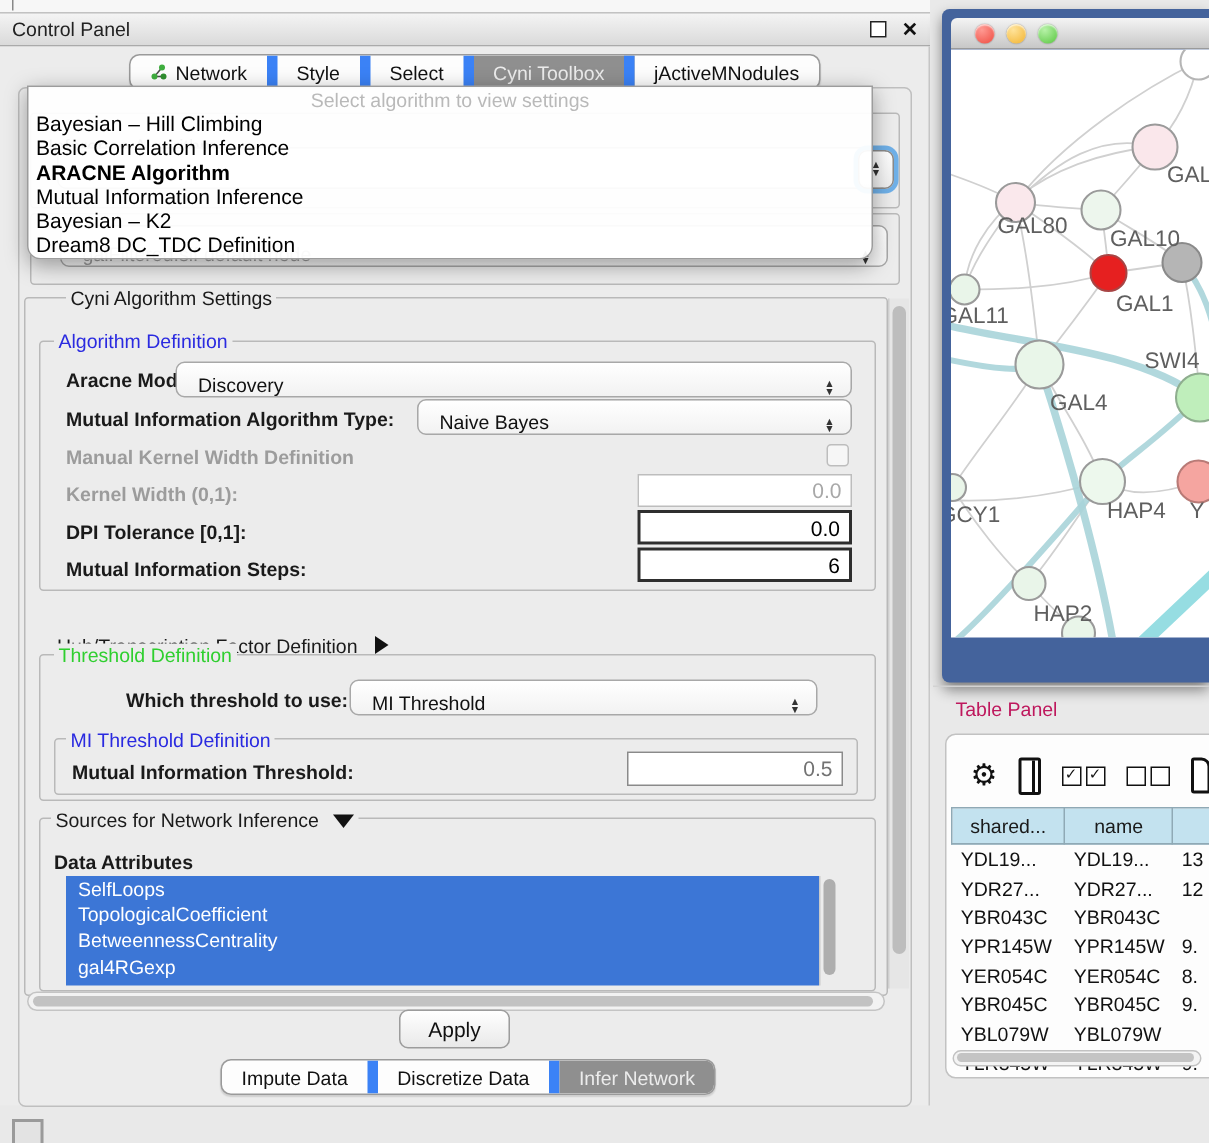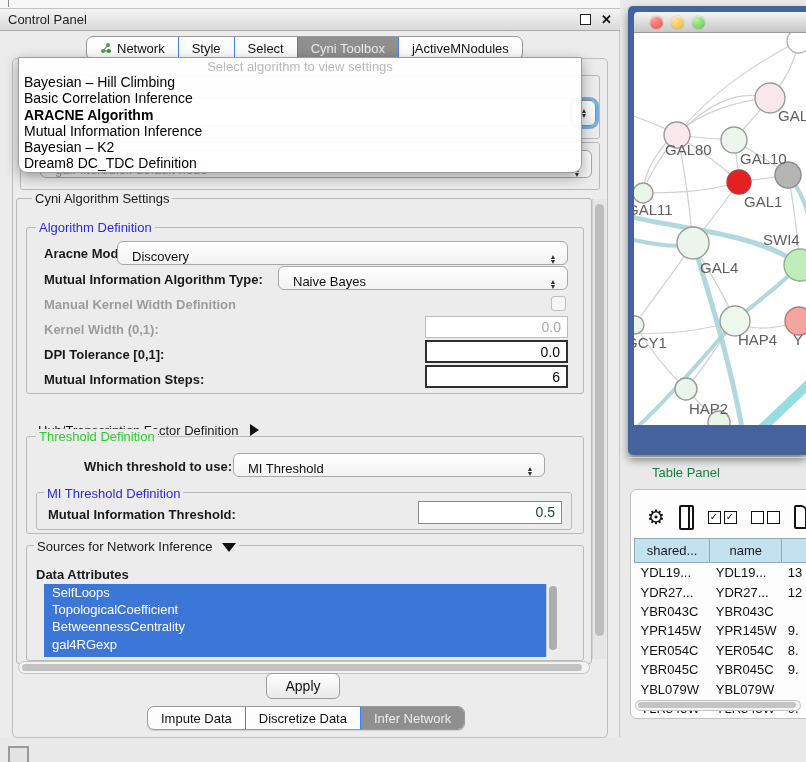--- a/index.html
+++ b/index.html
@@ -16,21 +16,21 @@
     display:flex;align-items:center;padding:0 8px;box-sizing:border-box;}
   .titlebar .ttl{font-size:13px;color:#222;}
   .tb-btns{margin-left:auto;display:flex;gap:10px;align-items:center;}
   .float-ico{width:9px;height:9px;border:1.5px solid #222;background:#fff;}
   .close-ico{font-size:13px;font-weight:bold;color:#111;line-height:1;}
   .left-body{left:0;top:31px;width:619px;height:706px;background:#ececec;border-right:1px solid #c8c8c8;}
   
   .seg{display:flex;border:1px solid #9a9a9a;border-radius:7px;background:#fdfdfd;
        overflow:hidden;height:22px;box-shadow:0 1px 1px rgba(0,0,0,.12);}
   .seg .tab{display:flex;align-items:center;gap:5px;padding:0 13px;font-size:13px;
-       border-right:1px solid #3b82f6;color:#111;white-space:nowrap;}
+       border-right:7px solid #3b82f6;color:#111;white-space:nowrap;}
   .seg .tab:last-child{border-right:none;}
   .seg .tab.sel{background:#8f8f8f;color:#ececec;}
   .toptabs{left:86px;top:36px;}
   .bottabs{left:147px;top:706px;}
   
   .outer-box{left:12px;top:58px;width:594px;height:678px;border:1px solid #bfbfbf;
        border-radius:5px;background:#ececec;}
   
   .gbox{border:1px solid #b9b9b9;border-radius:3px;background:#ececec;}
   .ghost1{left:20px;top:75px;width:578px;height:62px;}
@@ -86,21 +86,21 @@
       border-bottom:1px solid #9a9a9a;display:flex;align-items:center;gap:8px;padding-left:16px;box-sizing:border-box;}
   .light{width:13px;height:13px;border-radius:50%;box-shadow:inset 0 1px 1px rgba(255,255,255,.7),0 0 1px rgba(0,0,0,.5);}
   .l-red{background:radial-gradient(circle at 35% 30%,#ff9a93,#ee4b40);}
   .l-yel{background:radial-gradient(circle at 35% 30%,#ffe39a,#f2b32f);}
   .l-grn{background:radial-gradient(circle at 35% 30%,#b7f2a8,#57c53e);}
   .net-canvas{position:absolute;left:6px;top:27px;width:172px;height:392px;background:#fff;overflow:hidden;}
   .edge-thin{fill:none;stroke:#d0d0d0;stroke-width:1.2;}
   .edge-thick{fill:none;stroke-linecap:round;opacity:.9;}
   .node-lbl{font-family:"Liberation Sans",sans-serif;font-size:15px;fill:#5f5f5f;}
   
-  .tp-label{left:652px;top:465px;font-size:13px;color:#15803d;}
+  .tp-label{left:637px;top:465px;font-size:13px;color:#be185d;}
   .tp-divider{left:622px;top:457px;width:184px;height:1px;background:#d2d2d2;}
   .table-panel{left:630px;top:489px;width:176px;height:228px;background:#fdfdfd;
      border:1px solid #c2c2c2;border-radius:7px 0 0 7px;overflow:hidden;}
   .tp-toolbar{position:absolute;left:0;top:10px;width:176px;height:34px;display:flex;align-items:center;gap:14px;padding-left:16px;box-sizing:border-box;}
   .gear{font-size:20px;color:#111;line-height:1;}
   .pane-ico{width:18px;height:21px;border:2.5px solid #111;border-radius:2px;position:relative;background:#fff;}
   .pane-ico:before{content:"";position:absolute;left:7px;top:0;width:2.5px;height:100%;background:#111;}
   .cb{width:11px;height:11px;border:1.5px solid #111;background:#fff;font-size:10px;line-height:10px;text-align:center;color:#111;}
   .cb-grp{display:flex;gap:3px;}
   .doc-ico{width:16px;height:20px;border:2px solid #111;border-radius:2px 6px 2px 2px;background:#fff;}
@@ -176,21 +176,21 @@
     <div class="prompt">Select algorithm to view settings</div>
     <div class="pi">Bayesian – Hill Climbing</div>
     <div class="pi">Basic Correlation Inference</div>
     <div class="pi bold">ARACNE Algorithm</div>
     <div class="pi">Mutual Information Inference</div>
     <div class="pi">Bayesian – K2</div>
     <div class="pi">Dream8 DC_TDC Definition</div>
   </div>
 
   <div class="abs gbox" style="left:16px;top:198px;width:574px;height:464px;"></div>
-  <div class="gtitle" style="left:32px;top:191px;">Cyni Algorithm Settings</div>
+  <div class="gtitle" style="left:44px;top:191px;">Cyni Algorithm Settings</div>
 
   <div class="abs gbox" style="left:26px;top:227px;width:556px;height:165px;"></div>
   <div class="gtitle blue" style="left:36px;top:220px;">Algorithm Definition</div>
 
   <div class="abs bold" style="left:44px;top:246px;">Aracne Mode:</div>
   <div class="abs combo" style="left:117px;top:241px;width:451px;height:24px;">
     <span class="cv">Discovery</span>
     <span class="stepper">
         <span>▲</span>
         <span>▼</span>
@@ -231,21 +231,21 @@
     <span class="cv">MI Threshold</span>
     <span class="stepper">
         <span>▲</span>
         <span>▼</span>
       </span>
   </div>
 
   <div class="abs gbox" style="left:36px;top:492px;width:534px;height:36px;"></div>
   <div class="gtitle blue" style="left:44px;top:486px;">MI Threshold Definition</div>
   <div class="abs bold" style="left:48px;top:507px;">Mutual Information Threshold:</div>
-  <div class="field" style="left:418px;top:501px;width:144px;height:23px;border:1px solid #8a8a8a;color:#14532d;">0.5</div>
+  <div class="field" style="left:418px;top:501px;width:144px;height:23px;border:1px solid #8a8a8a;color:#737373;">0.5</div>
 
   <div class="abs gbox" style="left:26px;top:545px;width:556px;height:114px;"></div>
   <div class="gtitle" style="left:34px;top:539px;">
     <span>Sources for Network Inference</span>
     <span class="tri" style="border-left:7px solid transparent;border-right:7px solid transparent;border-top:9px solid #111;margin-left:6px;vertical-align:-1px;"></span>
   </div>
   <div class="abs bold" style="left:36px;top:567px;">Data Attributes</div>
 
   <div class="abs attr-list">
     <div class="attr-item">SelfLoops</div>

